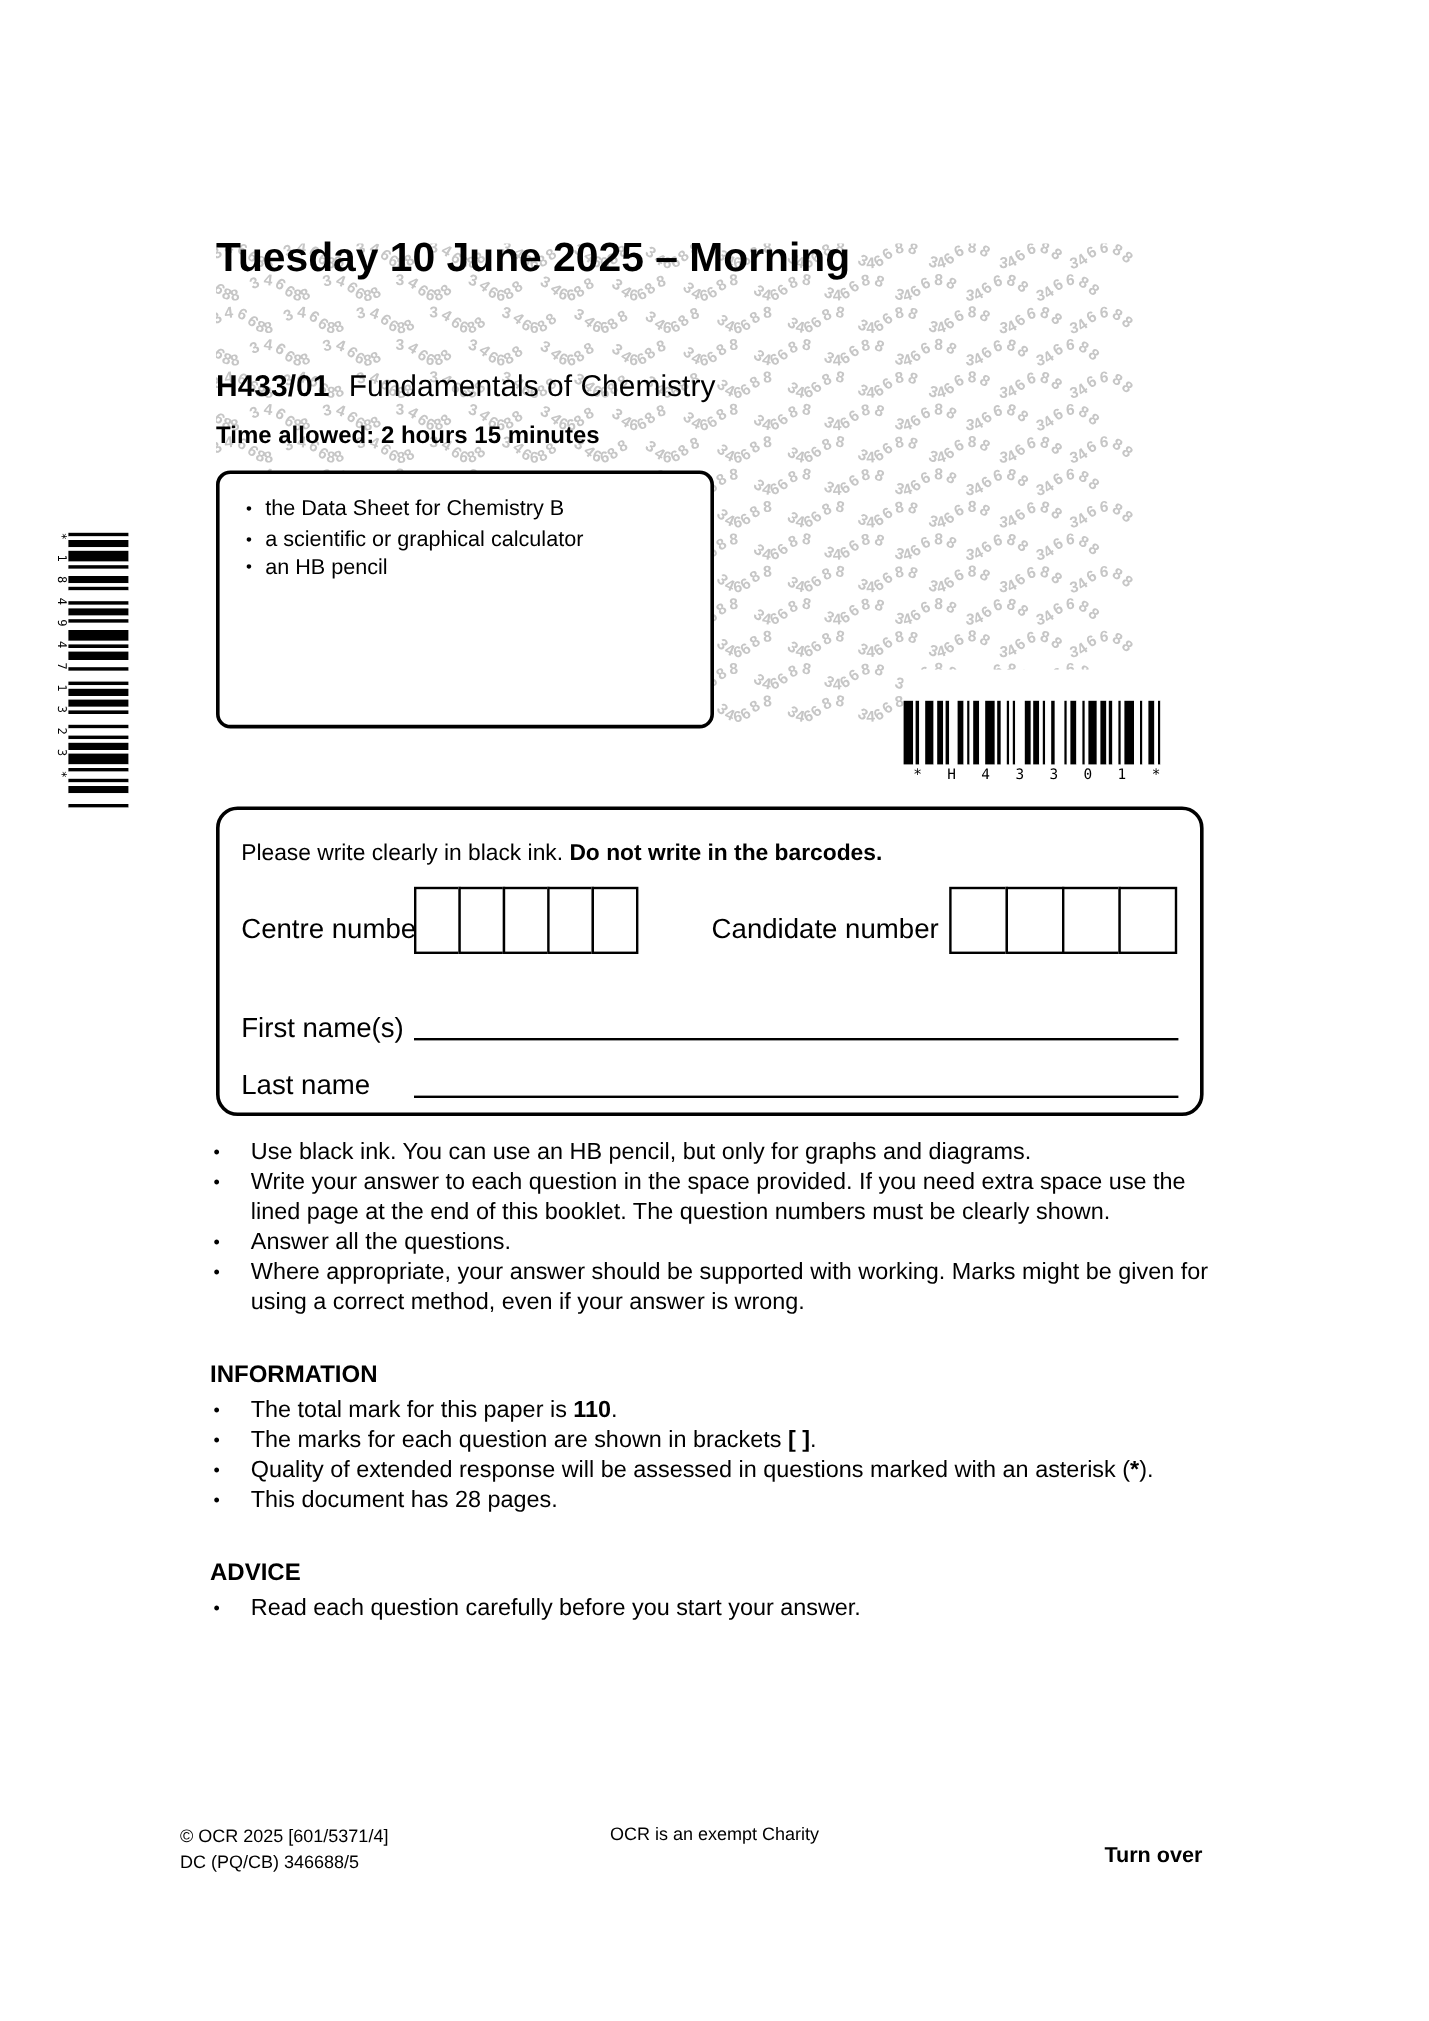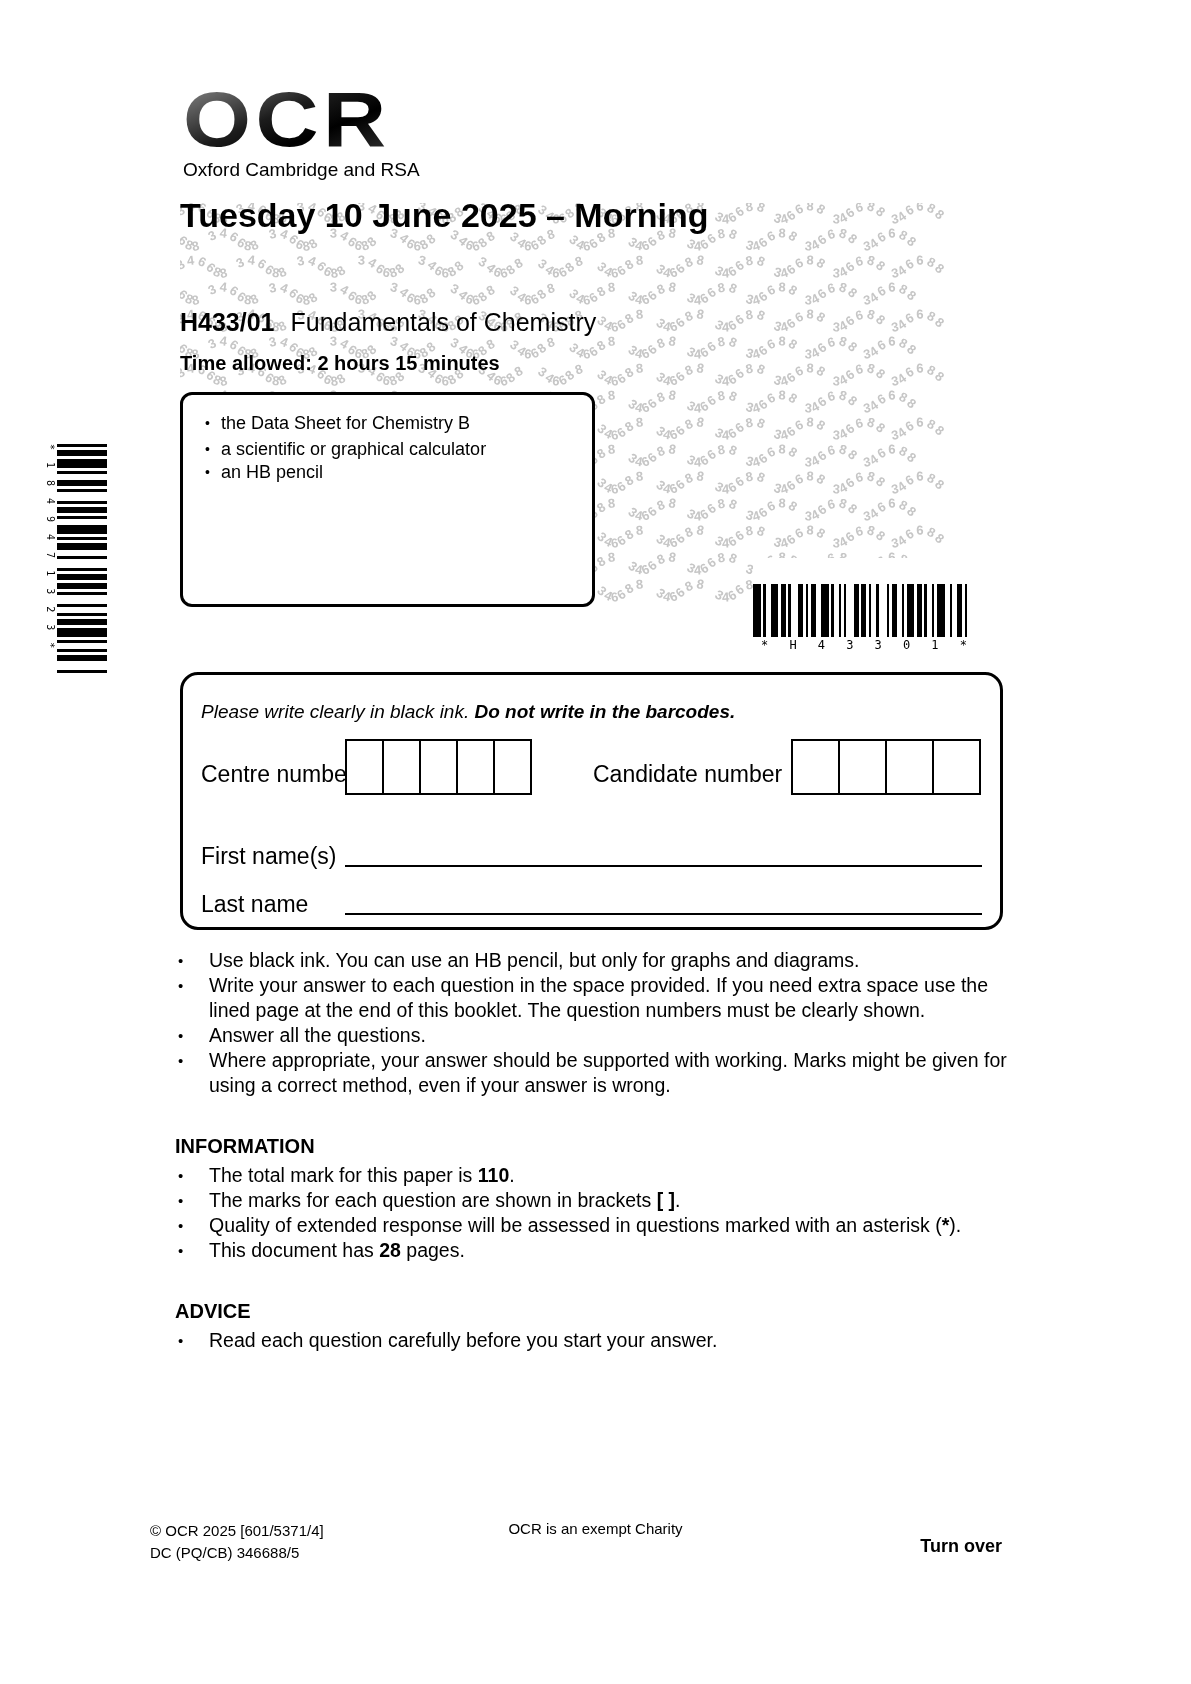--- a/index.html
+++ b/index.html
@@ -50,21 +50,21 @@
   .rb-bars { height:53px; display:flex; }
   .rb-text {
     display:flex; justify-content:space-between; padding:0 8px; margin-top:1px;
     font-family:"DejaVu Sans Mono", monospace; font-size:12px;
   }
   
   .candidate-box {
     position:absolute; left:180px; top:672px; width:823px; height:258px;
     border:3px solid #000; border-radius:18px; background:#fff; box-sizing:border-box; z-index:2;
   }
-  .notice { position:absolute; left:18px; top:26px; font-size:19px;font-style:italic; }
+  .notice { position:absolute; left:18px; top:26px; font-size:19px; }
   .notice .strong { font-weight:bold; }
   .field-label { position:absolute; font-size:23px; }
   .centre-label    { left:18px;  top:86px; }
   .candidate-label { left:410px; top:86px; }
   .cells { position:absolute; display:flex; top:64px; }
   .centre-cells    { left:162px; }
   .candidate-cells { left:608px; }
   .cell { width:39px; height:56px; border:2px solid #000; box-sizing:border-box; margin-left:-2px; background:#fff; }
   .candidate-cells .cell { width:49px; }
   .cells .cell:first-child { margin-left:0; }
@@ -160,24 +160,20 @@
         <div class="g" style="flex-grow: 2;"></div>
         <div class="b" style="flex-grow: 1;"></div>
         <div class="g" style="flex-grow: 1;"></div>
         <div class="b" style="flex-grow: 2;"></div>
         <div class="g" style="flex-grow: 3;"></div>
         <div class="b" style="flex-grow: 1;"></div>
         <div class="g" style="flex-grow: 1;"></div>
       </div>
   </div>
 
-  <div class="logo">
-    <div class="logo-text">OCR</div>
-    <div class="logo-tagline">Oxford Cambridge and RSA</div>
-  </div>
 
   <div class="abs title">Tuesday 10 June 2025 – Morning</div>
   <div class="abs paper-line">
     <span class="paper-code">H433/01</span><span>Fundamentals of Chemistry</span>
   </div>
   <div class="abs time-allowed">Time allowed: 2 hours 15 minutes</div>
 
   <div class="materials-box">
     <ul>
         <li>
@@ -319,21 +315,21 @@
         <li>
           <span class="bullet">•</span>
           <span class="text"><span>The marks for each question are shown in brackets </span><span style="font-weight: bold;">[  ]</span><span>.</span></span>
         </li>
         <li>
           <span class="bullet">•</span>
           <span class="text"><span>Quality of extended response will be assessed in questions marked with an asterisk (</span><span style="font-weight: bold;">*</span><span>).</span></span>
         </li>
         <li>
           <span class="bullet">•</span>
-          <span class="text"><span>This document has </span><span style="font-weight: bold;">28</span><span> pages.</span></span>
+          <span class="text"><span>This document has </span><span style="font-weight: normal;">28</span><span> pages.</span></span>
         </li>
       </ul>
     <h3>ADVICE</h3>
     <ul>
         <li>
           <span class="bullet">•</span>
           <span class="text"><span>Read each question carefully before you start your answer.</span></span>
         </li>
       </ul>
   </div>

